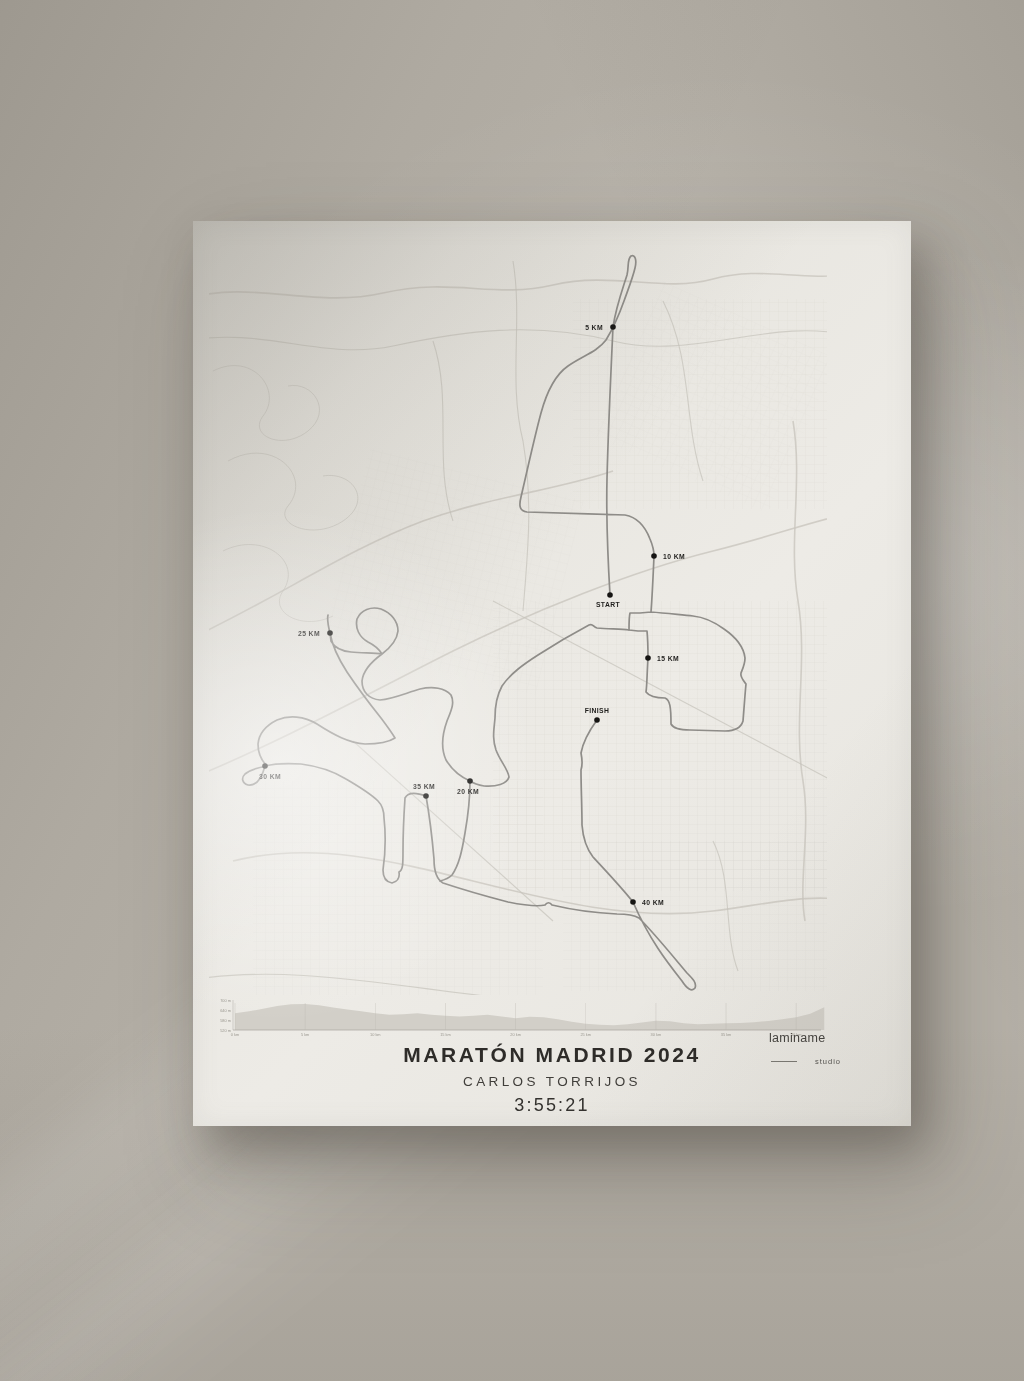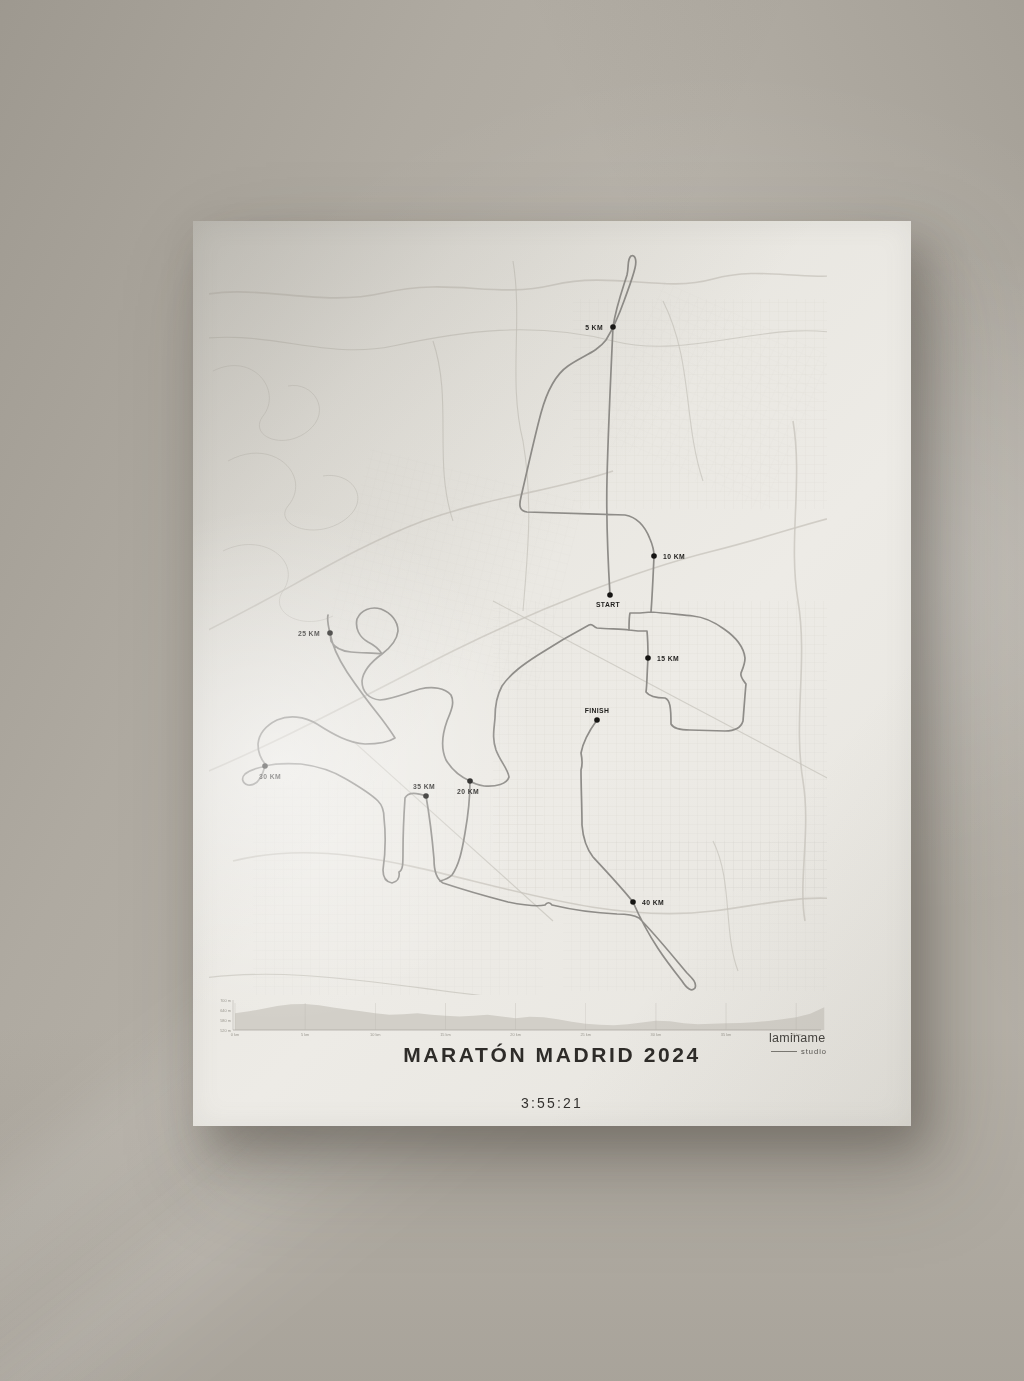--- a/index.html
+++ b/index.html
@@ -45,24 +45,24 @@
   svg.mapsvg{position:absolute;left:0;top:0;}
   .bgroad{fill:none;stroke:#c7c4bc;stroke-width:1.1;opacity:0.75;}
   .bgroad.thick{stroke:#c9c6be;stroke-width:1.6;opacity:0.8;}
   .contour{fill:none;stroke:#ccc9c1;stroke-width:0.9;opacity:0.8;}
   .route{fill:none;stroke:#8e8c88;stroke-width:1.7;stroke-linejoin:round;stroke-linecap:round;}
   .marker-label{font-family:"Liberation Sans",sans-serif;font-size:6.8px;font-weight:bold;fill:#1f1e1c;letter-spacing:0.4px;}
   .tick-label{font-family:"Liberation Sans",sans-serif;font-size:3.9px;fill:#9b9890;}
   .title-block{position:absolute;left:0;width:100%;text-align:center;color:#2e2c29;}
   .poster-title{top:822px;font-size:21px;font-weight:bold;letter-spacing:2.6px;}
   .poster-runner{top:853px;font-size:13.5px;font-weight:400;letter-spacing:3.4px;color:#403e3a;}
-  .poster-time{top:874px;font-size:14px;font-weight:400;letter-spacing:2.2px;color:#34322f;}
+  .poster-time{top:874px;font-size:18px;font-weight:400;letter-spacing:2.2px;color:#34322f;}
   .brand{position:absolute;left:576px;top:810px;width:72px;color:#45433f;}
   .brand-name{font-size:12.5px;letter-spacing:0.3px;}
-  .brand-row{display:flex;align-items:center;margin-top:2px;margin-left:2px;}
+  .brand-row{display:flex;align-items:center;margin-top:12px;margin-left:2px;justify-content:space-between;}
   .brand-line{width:26px;height:1px;background:#787670;margin-right:4px;}
   .brand-sub{font-size:7.5px;color:#55534f;letter-spacing:1px;}
 </style>
 </head>
 <body>
 
 <div class="wall"></div>
 <div class="streak streak1"></div>
 <div class="streak streak2"></div>
 
@@ -162,20 +162,21 @@
         <text x="38" y="800.5" text-anchor="end" class="tick-label">580 m</text>
         <text x="38" y="810.5" text-anchor="end" class="tick-label">520 m</text>
         <line x1="40" y1="809" x2="628" y2="809" stroke="#aeaba4" stroke-width="0.8"></line>
         <line x1="40" y1="809" x2="40" y2="779" stroke="#b8b5ae" stroke-width="0.6"></line>
       </g>
   </svg>
 
   <div class="poster-light"></div>
 
   <div class="title-block poster-title">MARATÓN MADRID 2024</div>
+  <div class="title-block poster-runner">CARLOS TORRIJOS</div>
   <div class="title-block poster-time">3:55:21</div>
 
   <div class="brand">
     <div class="brand-name">laminame</div>
     <div class="brand-row">
       <div class="brand-line"></div>
       <div class="brand-sub">studio</div>
     </div>
   </div>
 </div>

